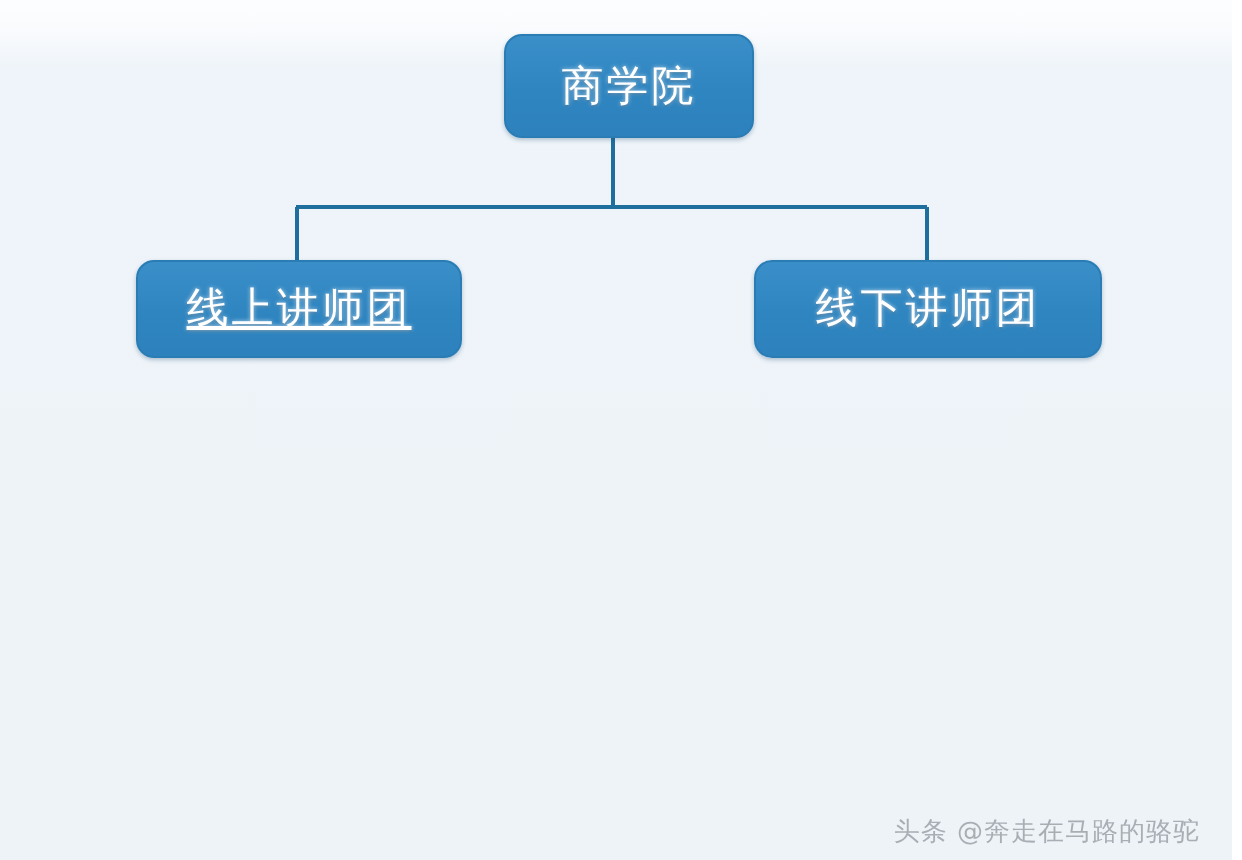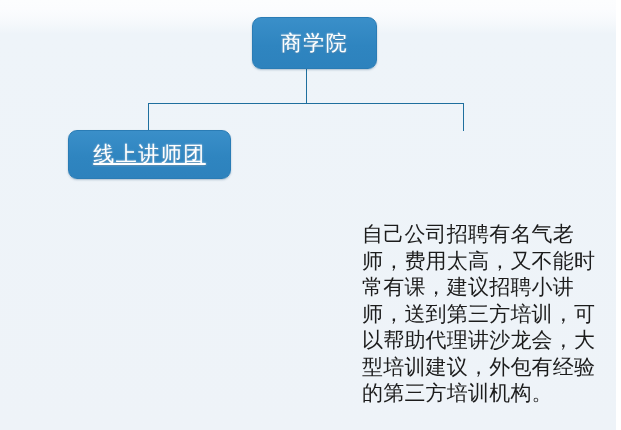--- a/index.html
+++ b/index.html
@@ -132,18 +132,21 @@
   </svg>
 
   <div class="node" id="node-root">
     <span class="node-label">商学院</span>
   </div>
 
   <div class="node" id="node-online">
     <span class="node-label">线上讲师团</span>
   </div>
 
+  <div class="node" id="node-offline">
+    <span class="node-label">线下讲师团</span>
+  </div>
 
 
-  <div class="desc" id="desc-right">自己公司招聘有名气老师，费用太高，又不能时常有课，建议招聘小讲师，送到第三方培训，可以帮助代理讲沙龙会，大型培训建议，外包有经验的第三方培训机构。</div>
 
+  <div id="watermark">头条 @奔走在马路的骆驼</div>
 
 </div>
 
 </body></html>

